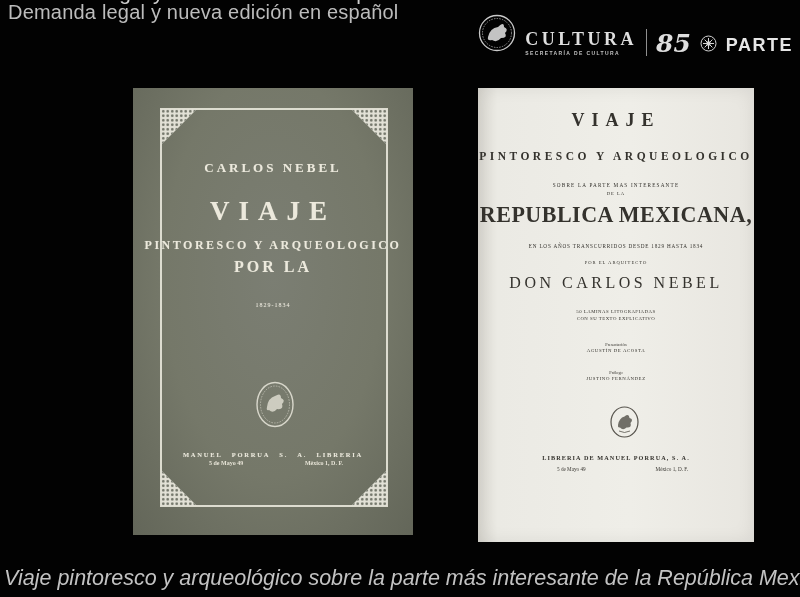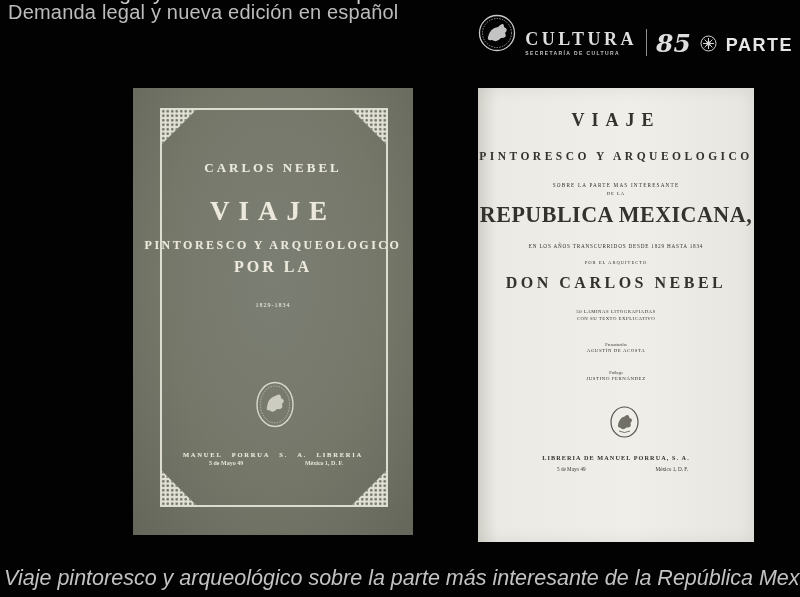--- a/index.html
+++ b/index.html
@@ -83,21 +83,21 @@
     font-family:"Liberation Serif","DejaVu Serif",serif;color:#34322d;
     filter:blur(.28px);
   }
   .pr-viaje{top:22px;font-size:18px;font-weight:bold;letter-spacing:7px;}
   .pr-pint{top:62px;font-size:11.5px;font-weight:bold;letter-spacing:3.5px;}
   .pr-sub1{top:94px;font-size:5.2px;letter-spacing:1.2px;color:#504d47;}
   .pr-sub2{top:103px;font-size:4.6px;letter-spacing:1px;color:#504d47;}
   .pr-rep{top:114px;font-size:22px;font-weight:bold;letter-spacing:.5px;transform:scaleY(1.04);}
   .pr-years{top:155px;font-size:5.2px;letter-spacing:.8px;color:#46443f;}
   .pr-byline{top:172px;font-size:4.6px;letter-spacing:1px;color:#46443f;}
-  .pr-author{top:186px;font-size:16px;font-weight:bold;letter-spacing:3.5px;}
+  .pr-author{top:186px;font-size:16px;font-weight:normal;letter-spacing:3.5px;}
   .pr-laminas{top:221px;font-size:4.8px;line-height:6.5px;letter-spacing:.5px;color:#46443f;}
   .pr-credit1{top:254px;font-size:4.2px;line-height:5.8px;color:#46443f;}
   .pr-credit1 .nm,.pr-credit2 .nm{font-size:4.8px;letter-spacing:.6px;}
   .pr-credit2{top:282px;font-size:4.2px;line-height:5.8px;color:#46443f;}
   .pr-seal{position:absolute;left:131px;top:318px;}
   .pr-pub{top:366px;font-size:6.2px;font-weight:bold;letter-spacing:1.1px;color:#3b3934;}
   .pr-addr{
     position:absolute;left:79px;top:378px;width:131px;display:flex;
     justify-content:space-between;font-family:"Liberation Serif",serif;
     font-size:5.2px;color:#3b3934;filter:blur(.28px);

